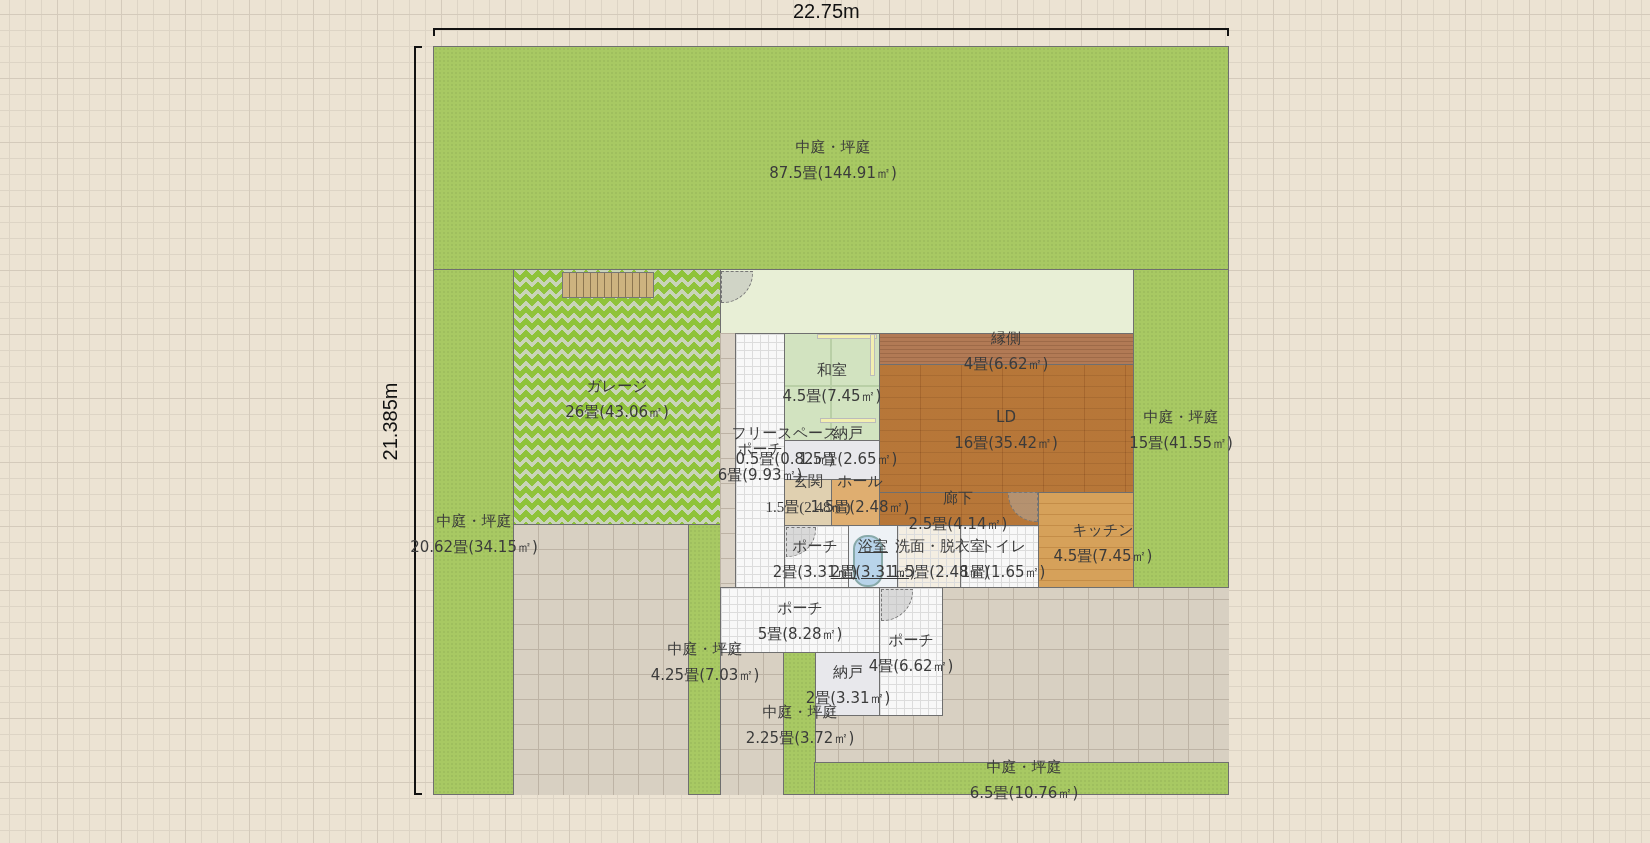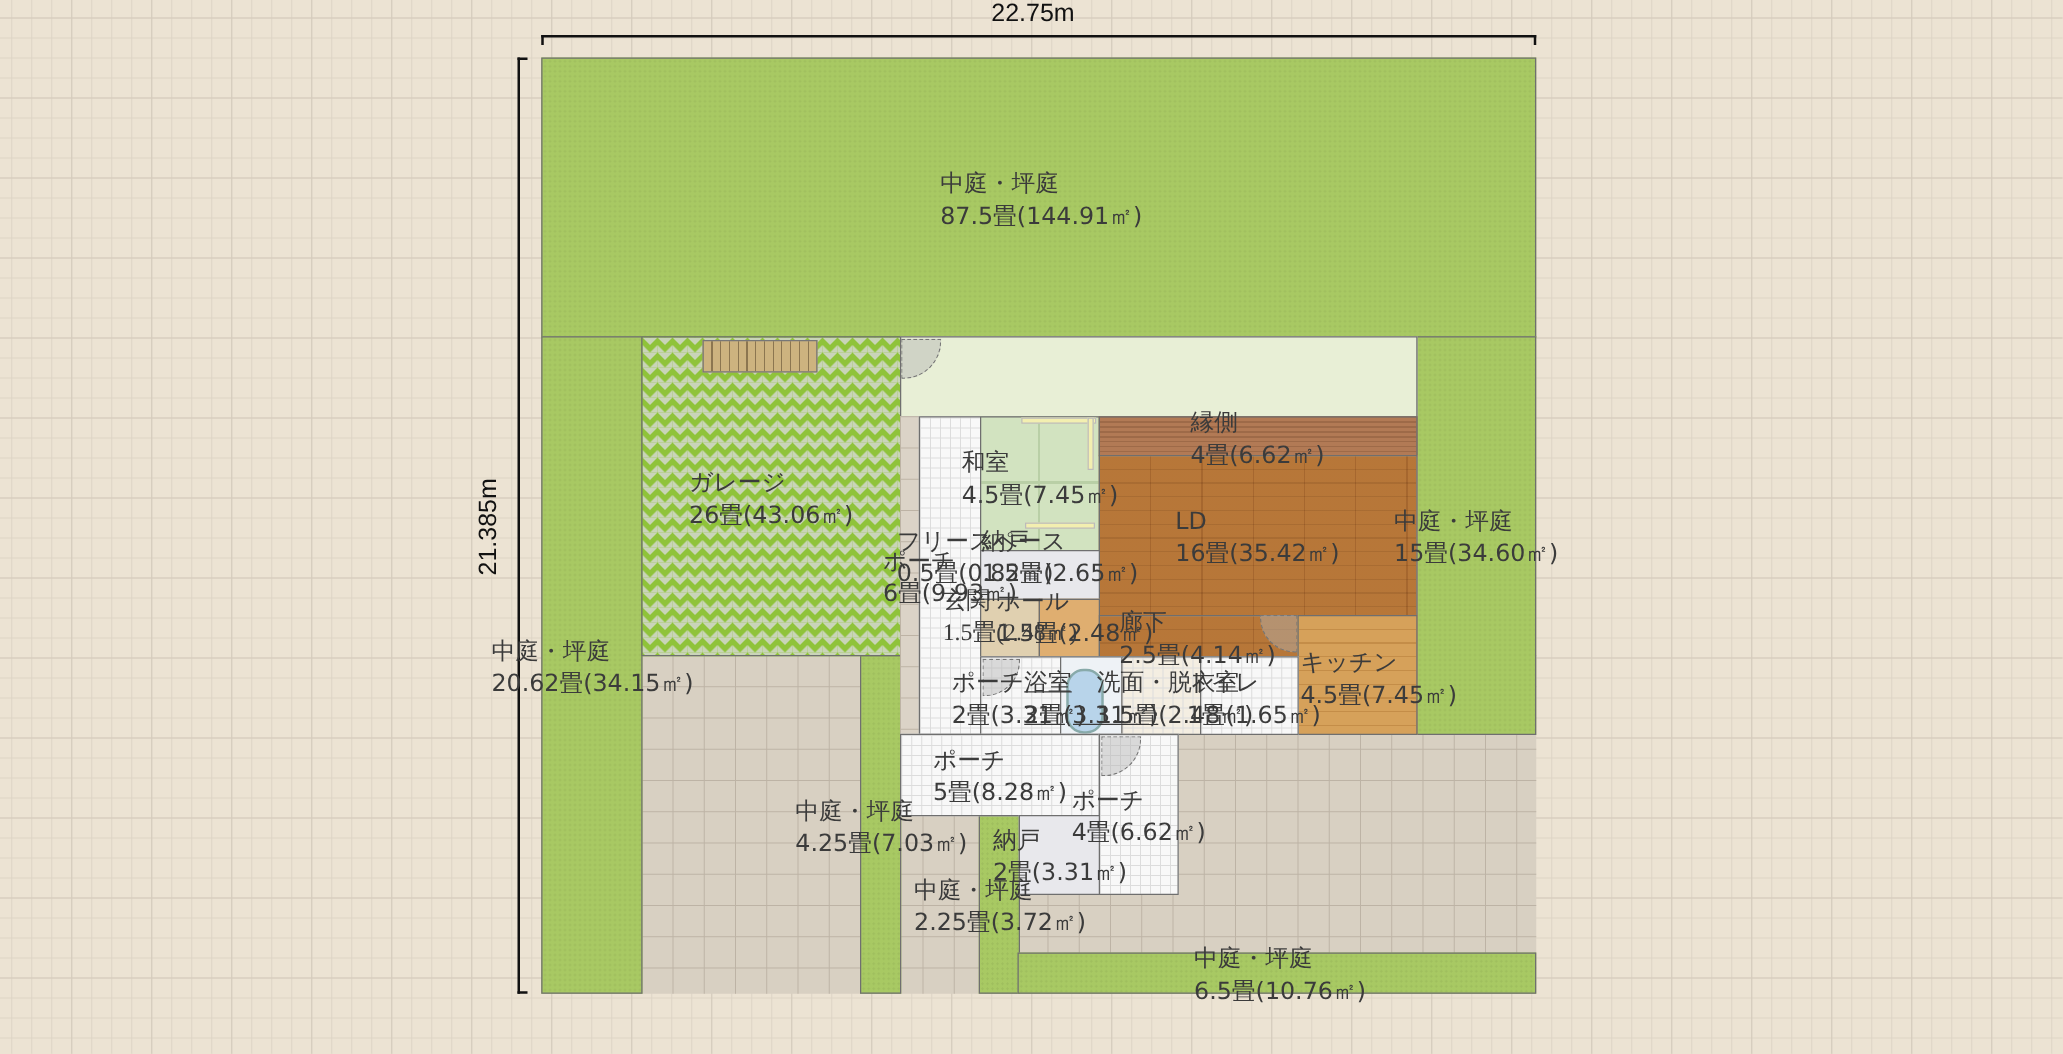--- a/index.html
+++ b/index.html
@@ -50,21 +50,21 @@
       repeating-linear-gradient(90deg, transparent 0 40px, rgba(160,120,80,0.25) 40px 41px);
     background-blend-mode: multiply; }
   .kitchen { background-color:#d6a15a;
     background-image: repeating-linear-gradient(#d6a15a 0 10px, #c48d48 10px 11px); }
   .storage { background:#e8e8ec; }
   .genkan { background:#e0d0b0; }
   .hall { background:#dfae70; }
   .bath { background:#eef2f6; }
   .label {
     position:absolute; transform:translate(-50%,-50%);
-    text-align:left; color:#3b3b3b; font-size:19px; line-height:26px;
+    text-align:center; color:#3b3b3b; font-size:15px; line-height:26px;
     white-space:nowrap; pointer-events:none;
   }
   .dim-line { position:absolute; background:#111; }
   .dim-text { position:absolute; color:#111; font-size:20px; font-family:"Liberation Sans", sans-serif; }
   .door-arc { position:absolute; border:1px dashed #777; background:rgba(180,180,180,0.45); }
   .stairs { position:absolute; background:#cdb37f;
     background-image: repeating-linear-gradient(90deg, #cdb37f 0 6px, #8c7650 6px 7px);
     border:1px solid #777; }
   .bathtub { position:absolute; background:#b8d4ea; border:2px solid #8aa; border-radius:14px; }
   .fusuma { position:absolute; background:#f3efb0; border:1px solid #bbb; }
@@ -150,21 +150,21 @@
   <div class="label" style="left:832px;top:383px;">
     <div>和室</div>
     <div>4.5畳(7.45㎡)</div>
   </div>
   <div class="label" style="left:1006px;top:430px;">
     <div>LD</div>
     <div>16畳(35.42㎡)</div>
   </div>
   <div class="label" style="left:1181px;top:430px;">
     <div>中庭・坪庭</div>
-    <div>15畳(34.60㎡)</div>
+    <div>15畳(41.55㎡)</div>
   </div>
   <div class="label" style="left:617px;top:399px;">
     <div>ガレージ</div>
     <div>26畳(43.06㎡)</div>
   </div>
   <div class="label" style="left:785px;top:446px;">
     <div>フリースペース</div>
     <div>0.5畳(0.82㎡)</div>
   </div>
   <div class="label" style="left:848px;top:446px;">

